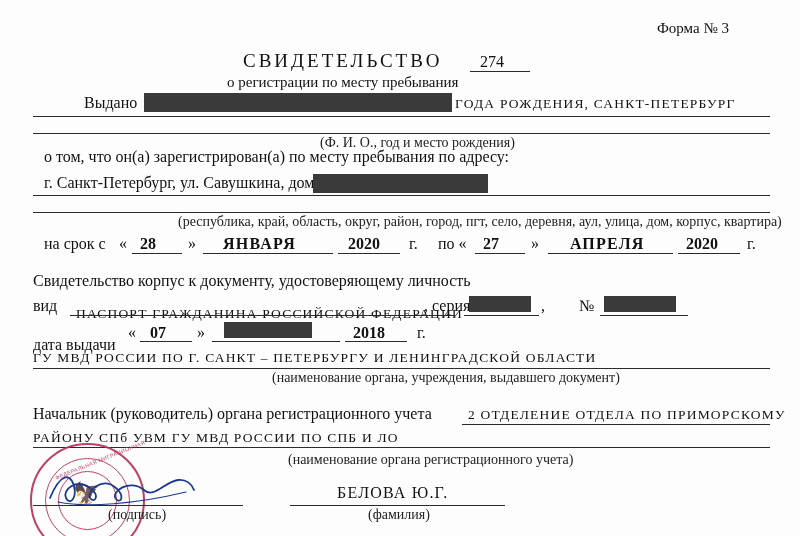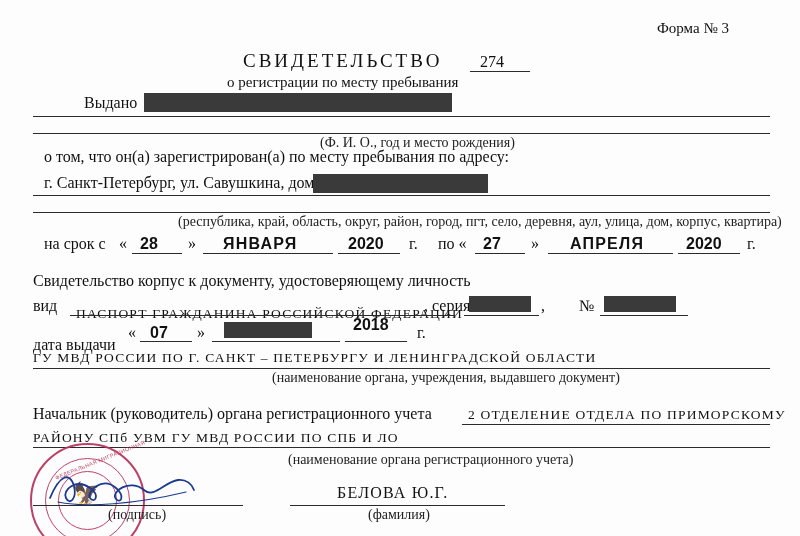--- a/index.html
+++ b/index.html
@@ -45,21 +45,21 @@
   .big-title {
     font-size: 19px;
     letter-spacing: 3px;
     font-weight: 400;
   }
   .sub-title { font-size: 15px; }
   .body-text { font-size: 16px; }
   .small-body { font-size: 13.5px; }
   .spaced { letter-spacing: 1.2px; }
   .form-no { font-size: 15px; }
-  .hand { font-family: Liberation Sans, sans-serif; font-weight: 700; }
+  .hand { font-family: Liberation Serif, serif; font-weight: 700; }
 
   
   #stamp {
     position: absolute;
     left: 30px;
     top: 443px;
     width: 115px;
     height: 115px;
     border-radius: 50%;
     border: 2.5px solid #b8325a;
@@ -122,20 +122,21 @@
 
   <div class="t big-title" style="left:243px; top:50px;">СВИДЕТЕЛЬСТВО</div>
 
   <div class="t body-text" style="left:480px; top:53px;">274</div>
   <div class="rule" style="left:470px; top:71px; width:60px;"></div>
 
   <div class="t sub-title" style="left:227px; top:74px;">о регистрации по месту пребывания</div>
 
   <div class="t body-text" style="left:84px; top:94px;">Выдано</div>
   <div class="redact" style="left:144px; top:93px; width:308px; height:19px;"></div>
+  <div class="t body-text spaced" style="left:455px; top:96px; font-size:13.5px;">ГОДА РОЖДЕНИЯ, САНКТ-ПЕТЕРБУРГ</div>
   <div class="rule" style="left:33px; top:116px; width:737px;"></div>
   <div class="rule" style="left:33px; top:133px; width:737px;"></div>
 
   <div class="t caption" style="left:320px; top:135px;">(Ф. И. О., год и место рождения)</div>
 
   <div class="t body-text" style="left:44px; top:148px;">о том, что он(а) зарегистрирован(а) по месту пребывания по адресу:</div>
 
   <div class="t body-text" style="left:44px; top:174px;">г. Санкт-Петербург, ул. Савушкина, дом</div>
   <div class="redact" style="left:313px; top:174px; width:175px; height:19px;"></div>
   <div class="rule" style="left:33px; top:195px; width:737px;"></div>
@@ -176,21 +177,21 @@
   <div class="redact" style="left:604px; top:296px; width:72px; height:16px;"></div>
   <div class="rule" style="left:600px; top:315px; width:88px;"></div>
 
   <div class="t body-text" style="left:33px; top:336px;">дата выдачи</div>
   <div class="t body-text" style="left:128px; top:324px;">«</div>
   <div class="t body-text hand" style="left:150px; top:324px;">07</div>
   <div class="rule" style="left:140px; top:341px; width:52px;"></div>
   <div class="t body-text" style="left:197px; top:324px;">»</div>
   <div class="redact" style="left:224px; top:322px; width:88px; height:16px;"></div>
   <div class="rule" style="left:212px; top:341px; width:128px;"></div>
-  <div class="t body-text hand" style="left:353px; top:316px;text-align:center;">2018</div>
+  <div class="t body-text hand" style="left:353px; top:324px;text-align:center;">2018</div>
   <div class="rule" style="left:345px; top:341px; width:62px;"></div>
   <div class="t body-text" style="left:417px; top:324px;">г.</div>
 
   <div class="t small-body spaced" style="left:33px; top:350px;">ГУ  МВД  РОССИИ  ПО  Г. САНКТ – ПЕТЕРБУРГУ  И  ЛЕНИНГРАДСКОЙ ОБЛАСТИ</div>
   <div class="rule" style="left:33px; top:368px; width:737px;"></div>
   <div class="t caption" style="left:272px; top:370px;">(наименование органа, учреждения, выдавшего документ)</div>
 
   <div class="t body-text" style="left:33px; top:405px;">Начальник (руководитель) органа регистрационного учета</div>
   <div class="t small-body spaced" style="left:468px; top:407px;">2 ОТДЕЛЕНИЕ ОТДЕЛА  ПО ПРИМОРСКОМУ</div>
   <div class="rule" style="left:462px; top:424px; width:308px;"></div>

